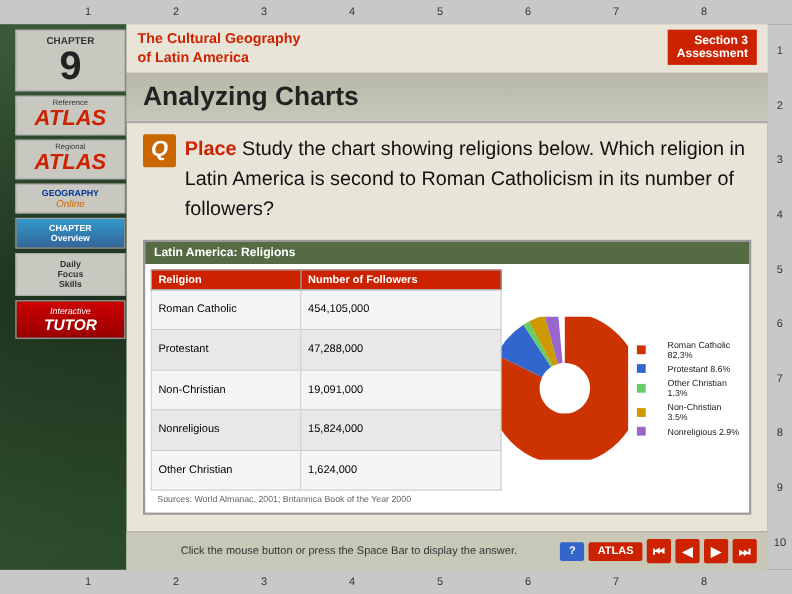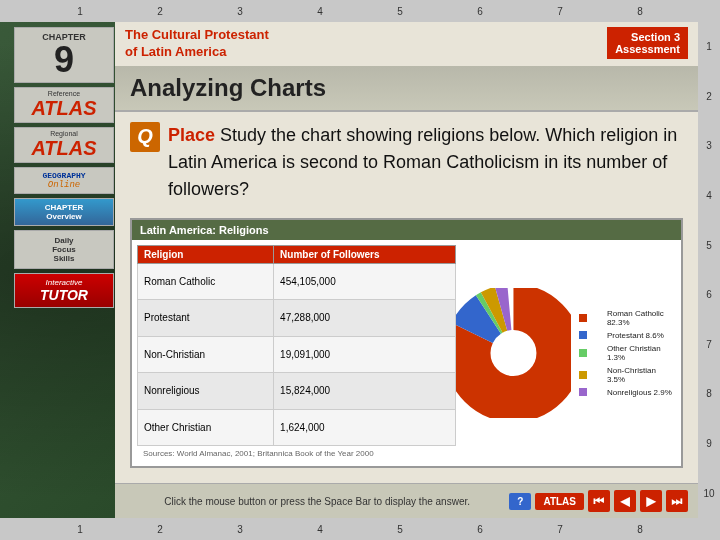--- a/index.html
+++ b/index.html
@@ -133,21 +133,20 @@
       font-size: 7px;
       color: #333;
     }
 
     .geography-online {
       background: #c8c8c0;
       border: 1px solid #aaa;
       width: 100px;
       padding: 3px;
       text-align: center;
-      font-family: Liberation Mono, monospace;
     }
     .geo-text {
       font-size: 8px;
       color: #003399;
       font-weight: bold;
     }
     .online-text {
       font-size: 9px;
       font-style: italic;
       color: #cc6600;
@@ -500,21 +499,21 @@
   <div class="sidebar-item interactive-tutor">
     <div class="interactive-text">Interactive</div>
     <div class="tutor-text">TUTOR</div>
   </div>
 </div>
 
 <div class="main-content">
 
   <div class="header">
     <div class="header-title">
-      <span>The Cultural Protestant</span><br>
+      <span>The Cultural Geography</span><br>
       <span>of Latin America</span>
     </div>
     <div class="section-badge">
       <span>Section 3</span><br>
       <span>Assessment</span>
     </div>
   </div>
 
   <div class="page-title">Analyzing Charts</div>
 

